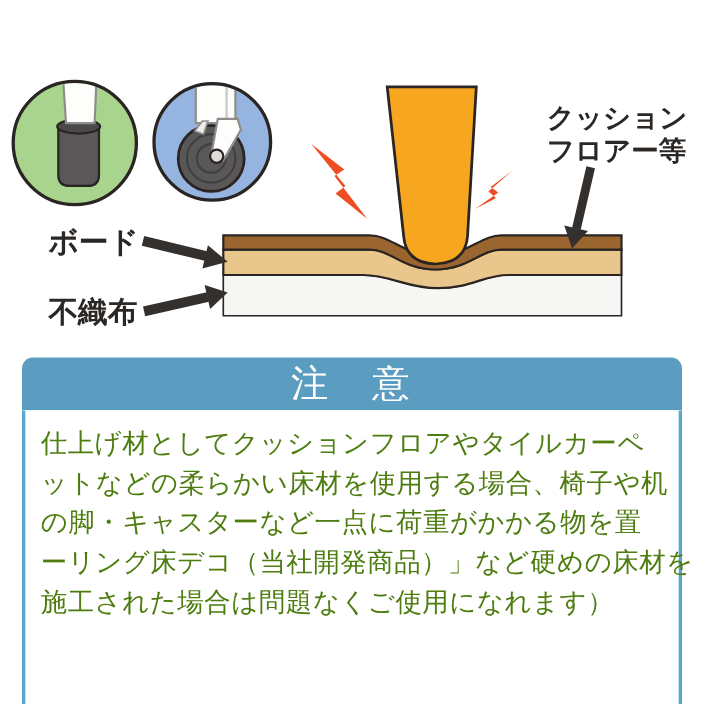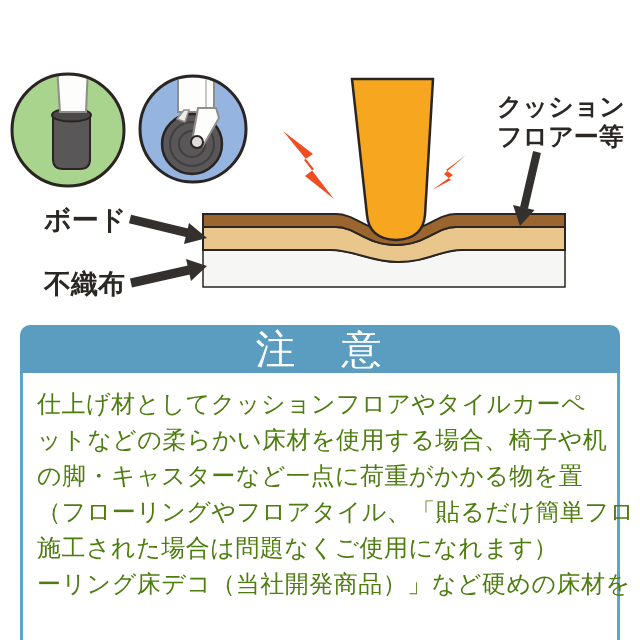--- a/index.html
+++ b/index.html
@@ -4,21 +4,21 @@
 <style>
   html,body{margin:0;padding:0;background:#ffffff;}
   body{width:640px;height:640px;position:relative;overflow:hidden;
        font-family:"Liberation Sans","DejaVu Sans",sans-serif;}
   .stage{position:absolute;left:0;top:0;width:640px;height:640px;margin-top:48px;}
   .illus{position:absolute;left:0;top:0;width:640px;height:270px;display:block;}
   .illus text{font-family:"Liberation Sans","DejaVu Sans",sans-serif;font-weight:bold;fill:#2b2724;}
   .notice{position:absolute;left:20px;top:277px;width:600px;height:338px;box-sizing:border-box;}
   .notice-header{height:48px;background:#5B9DC0;border-radius:10px 10px 0 0;
        display:flex;align-items:center;justify-content:center;}
-  .notice-title{color:#ffffff;font-size:40px;letter-spacing:3px;line-height:1;}
+  .notice-title{color:#ffffff;font-size:34px;letter-spacing:3px;line-height:1;}
   .notice-body{box-sizing:border-box;height:290px;background:#ffffff;
        border:3px solid #58A7CE;border-top:none;border-radius:0 0 12px 12px;
        padding:13px 12px 0 14px;}
   .nline{font-size:24px;line-height:36px;color:#4d7c0f;white-space:nowrap;letter-spacing:0.5px;}
 </style>
 </head>
 <body>
 
 <div class="stage">
 
@@ -89,19 +89,18 @@
   </svg>
 
   <div class="notice">
     <div class="notice-header">
       <span class="notice-title">注　意</span>
     </div>
     <div class="notice-body">
       <div class="nline">仕上げ材としてクッションフロアやタイルカーペ</div>
       <div class="nline">ットなどの柔らかい床材を使用する場合、椅子や机</div>
       <div class="nline">の脚・キャスターなど一点に荷重がかかる物を置</div>
-      <div class="nline">（フローリングやフロアタイル、「貼るだけ簡単フロ</div>
+      <div class="nline">ーリング床デコ（当社開発商品）」など硬めの床材を</div>
       <div class="nline">施工された場合は問題なくご使用になれます）</div>
-      <div class="nline">ーリング床デコ（当社開発商品）」など硬めの床材を</div>
     </div>
   </div>
 
 </div>
 
 </body></html>

